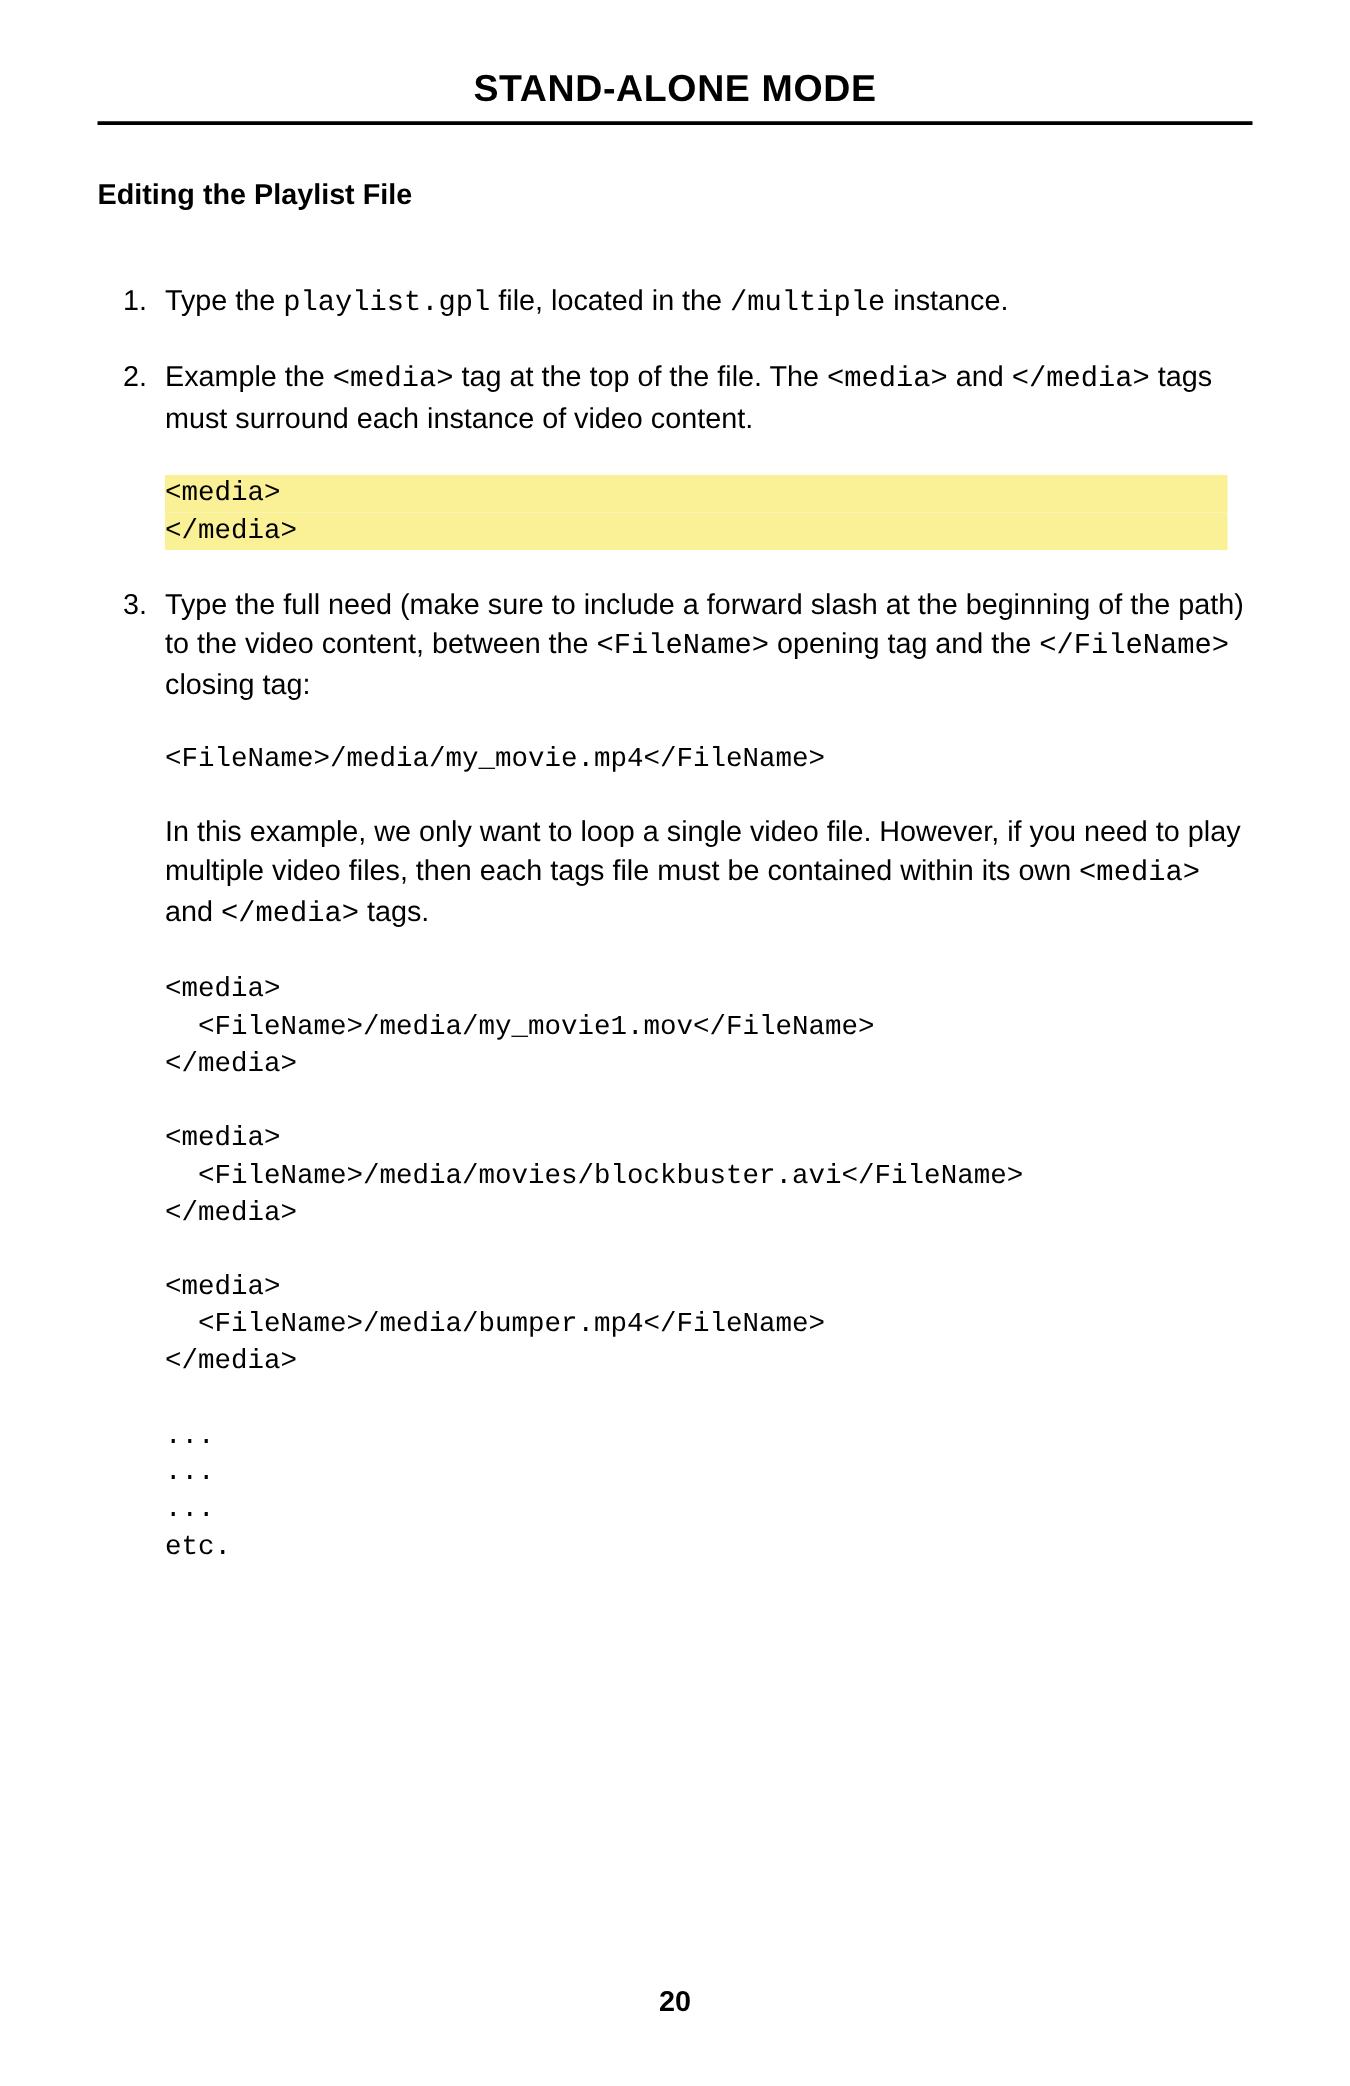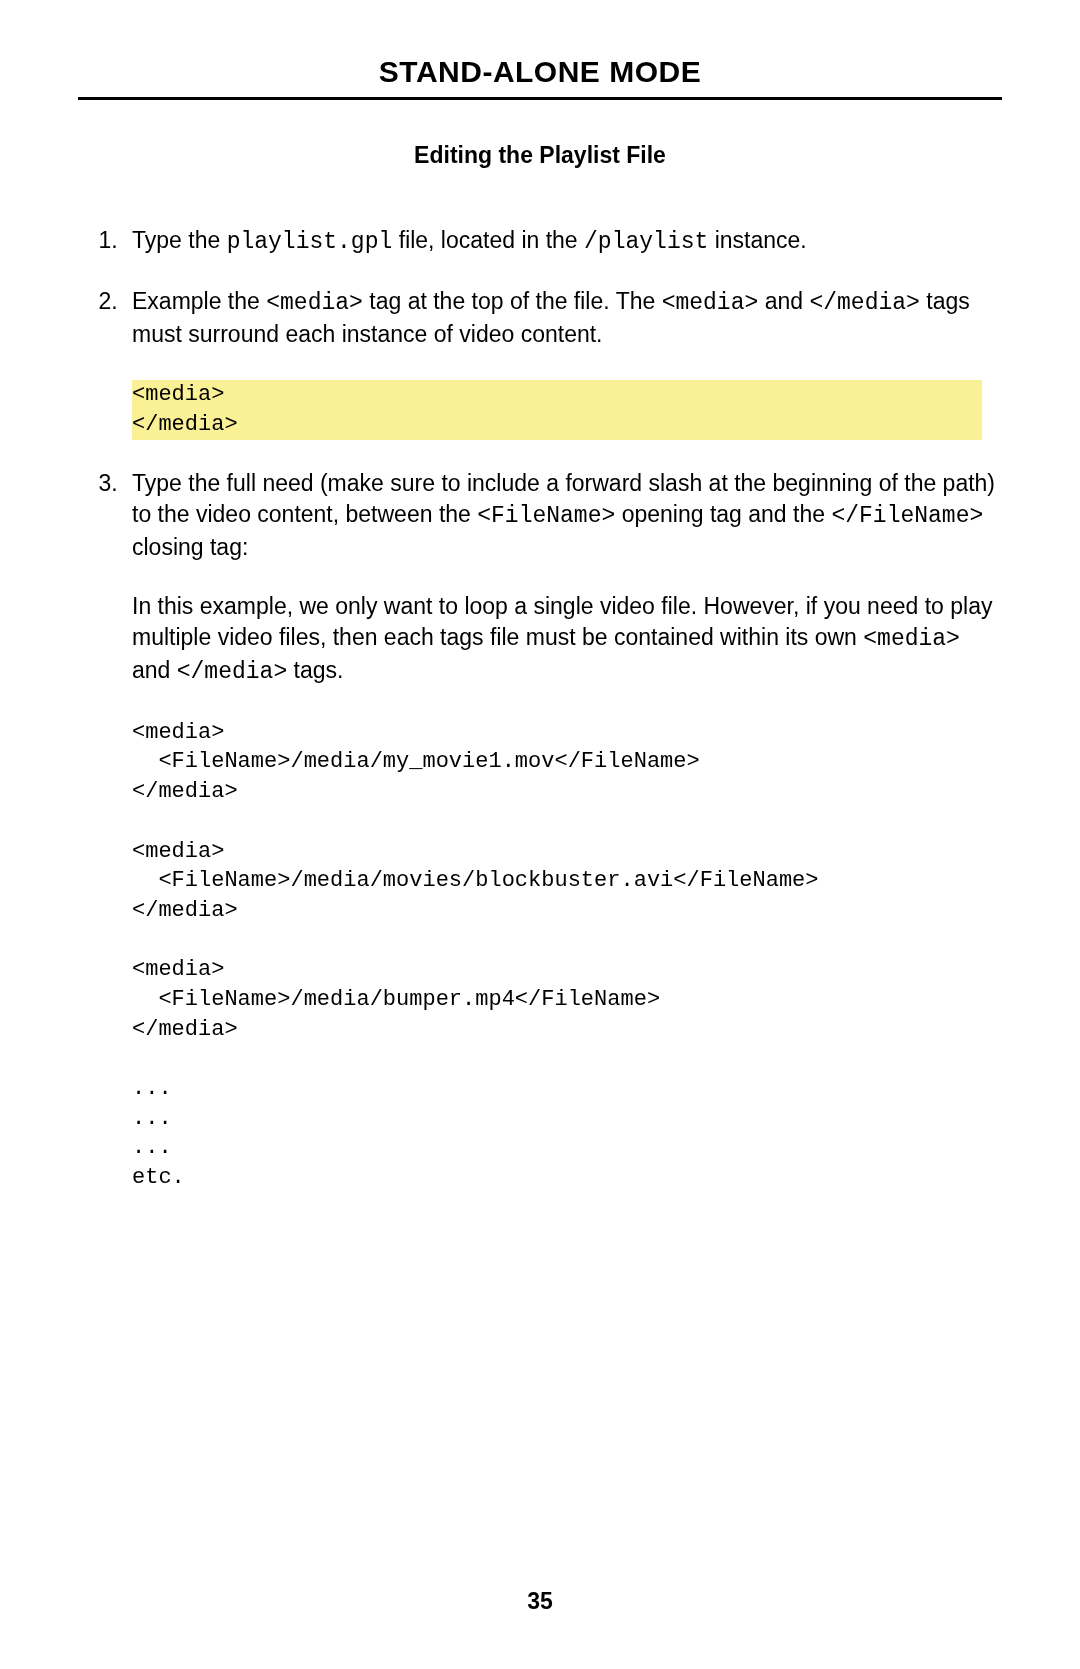--- a/index.html
+++ b/index.html
@@ -16,21 +16,21 @@
     letter-spacing: 0.5px;
     padding-bottom: 8px;
     margin-top: 15px;
   }
   .header-rule {
     border: none;
     border-top: 3px solid #000;
     margin-bottom: 42px;
   }
   .subtitle {
-    text-align: center;
+    text-align: left;
     font-weight: 700;
     font-size: 23px;
     margin-bottom: 56px;
   }
   ol.steps {
     list-style: decimal;
     padding-left: 46px;
     font-size: 23px;
     line-height: 1.35;
   }
@@ -69,34 +69,35 @@
 <body>
 
 <div class="header-title">STAND-ALONE MODE</div>
 <hr class="header-rule">
 
 <div class="subtitle">Editing the Playlist File</div>
 
 <ol class="steps">
 
   <li>
-    <span>Type the </span><span class="mono">playlist.gpl</span><span> ﬁle, located in the </span><span class="mono">/playlist</span><span> instance.</span>
+    <span>Type the </span><span class="mono">playlist.gpl</span><span> ﬁle, located in the </span><span class="mono">/multiple</span><span> instance.</span>
   </li>
 
   <li>
     <span>Example the </span><span class="mono">&lt;media&gt;</span><span> tag at the top of the ﬁle.  The </span><span class="mono">&lt;media&gt;</span><span> and </span><span class="mono">&lt;/media&gt;</span><span> tags must surround each instance of video content.</span>
     <div class="hlblock">
       <div class="hlline">&lt;media&gt;</div>
       <div class="hlline">&lt;/media&gt;</div>
     </div>
   </li>
 
   <li>
     <span>Type the full need (make sure to include a forward slash at the beginning of the path) to the video content, between the </span><span class="mono">&lt;FileName&gt;</span><span> opening tag and the </span><span class="mono">&lt;/FileName&gt;</span><span> closing tag:</span>
 
+    <div class="codeblock">&lt;FileName&gt;/media/my_movie.mp4&lt;/FileName&gt;</div>
 
     <div class="para">
       <span>In this example, we only want to loop a single video ﬁle.  However, if you need to play multiple video ﬁles, then each tags ﬁle must be contained within its own </span><span class="mono">&lt;media&gt;</span><span> and </span><span class="mono">&lt;/media&gt;</span><span> tags.</span>
     </div>
 
 
     <div class="codeblock">&lt;media&gt;
   &lt;FileName&gt;/media/my_movie1.mov&lt;/FileName&gt;
 &lt;/media&gt;
 
@@ -109,13 +110,13 @@
 &lt;/media&gt;
 
 ...
 ...
 ...
 etc.</div>
   </li>
 
 </ol>
 
-<div class="page-num">35</div>
+<div class="page-num">20</div>
 
 </body></html>

